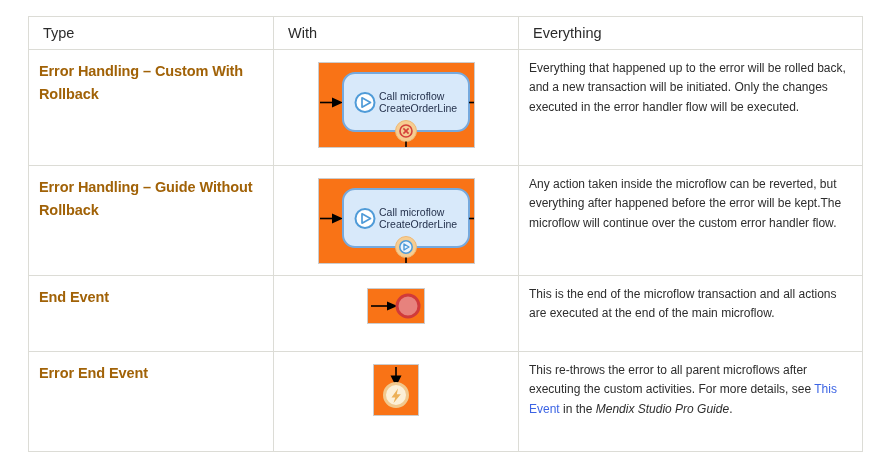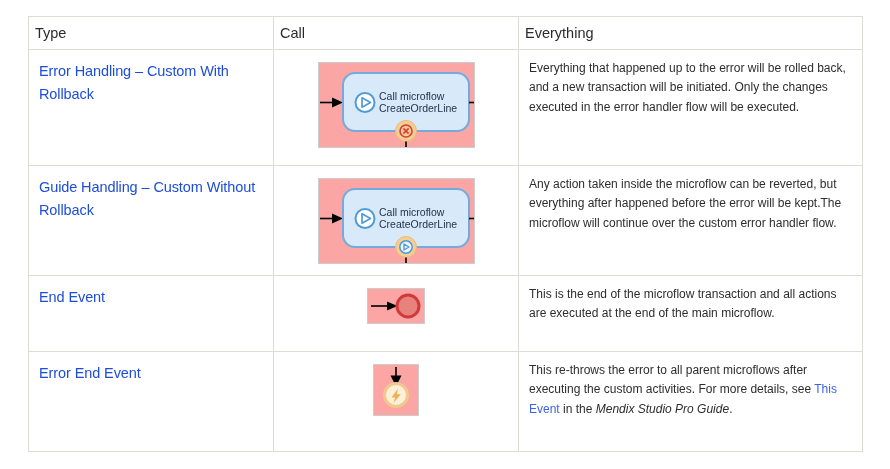--- a/index.html
+++ b/index.html
@@ -23,53 +23,53 @@
     vertical-align: top;
     text-align: left;
   }
   .event-table col.col-type  { width: 245px; }
   .event-table col.col-image { width: 245px; }
   .event-table col.col-desc  { width: 344px; }
 
   .event-table th {
     font-weight: 400;
     font-size: 14.5px;
-    padding: 8px 10px 8px 6px;
+    padding: 8px 10px 8px 14px;
     height: 23px;
     vertical-align: middle;
     color: #2b2b2b;
   }
   td.type-cell {
-    font-weight: 400;
+    font-weight: 700;
     font-size: 14.5px;
     line-height: 1.6;
     letter-spacing: -0.1px;
     padding: 10px 8px 10px 10px;
-    color: #1d4ed8;
+    color: #a16207;
   }
   td.desc-cell {
     font-weight: 400;
     font-size: 12px;
     line-height: 1.62;
     padding: 9px 10px 9px 10px;
     color: #2d2d2d;
   }
   td.image-cell {
     text-align: center;
     padding-top: 12px;
   }
   tr.row-1 { height: 116px; }
   tr.row-2 { height: 110px; }
   tr.row-3 { height: 76px; }
   tr.row-4 { height: 100px; }
 
   .img-frame {
     display: inline-block;
     border: 1px solid #cccccc;
-    background: #fca5a5;
+    background: #f97316;
     line-height: 0;
   }
   a.doc-link {
     color: var(--link);
     text-decoration: none;
     cursor: pointer;
   }
   em.guide-ref { font-style: italic; }
 
   svg text.activity-label {
@@ -84,21 +84,21 @@
 <div class="page">
   <table class="event-table">
     <colgroup>
         <col class="col-type">
         <col class="col-image">
         <col class="col-desc">
       </colgroup>
     <thead>
       <tr>
         <th>Type</th>
-        <th>Call</th>
+        <th>With</th>
         <th>Everything</th>
       </tr>
     </thead>
     <tbody>
 
       <tr class="row-1">
         <td class="type-cell">Error Handling – Custom With Rollback</td>
         <td class="image-cell">
           <span class="img-frame">
             <svg width="155" height="84" viewBox="0 0 155 84">
@@ -115,21 +115,21 @@
               <line x1="84.4" y1="65.4" x2="89.6" y2="70.6" style="stroke:var(--error-red)" stroke-width="1.6"></line>
               <line x1="89.6" y1="65.4" x2="84.4" y2="70.6" style="stroke:var(--error-red)" stroke-width="1.6"></line>
               <line x1="87" y1="78.5" x2="87" y2="84" stroke="#000" stroke-width="1.6"></line>
             </svg>
           </span>
         </td>
         <td class="desc-cell">Everything that happened up to the error will be rolled back, and a new transaction will be initiated. Only the changes executed in the error handler flow will be executed.</td>
       </tr>
 
       <tr class="row-2">
-        <td class="type-cell">Guide Handling – Custom Without Rollback</td>
+        <td class="type-cell">Error Handling – Guide Without Rollback</td>
         <td class="image-cell">
           <span class="img-frame">
             <svg width="155" height="84" viewBox="0 0 155 84">
               <line x1="1" y1="39.5" x2="14" y2="39.5" stroke="#000" stroke-width="1.6"></line>
               <polygon points="13,34.5 24,39.5 13,44.5" fill="#000"></polygon>
               <rect x="24" y="10" width="126" height="58" rx="12" style="fill:var(--activity-fill); stroke:var(--activity-border); stroke-width:2"></rect>
               <line x1="150" y1="39.5" x2="155" y2="39.5" stroke="#000" stroke-width="1.6"></line>
               <circle cx="46" cy="39.5" r="9.5" fill="#ffffff" style="stroke:var(--flow-blue); stroke-width:2"></circle>
               <polygon points="43,34.8 51.5,39.5 43,44.2" fill="none" style="stroke:var(--flow-blue)" stroke-width="1.7" stroke-linejoin="round"></polygon>
               <text class="activity-label" x="60" y="36.5">Call microflow</text>

